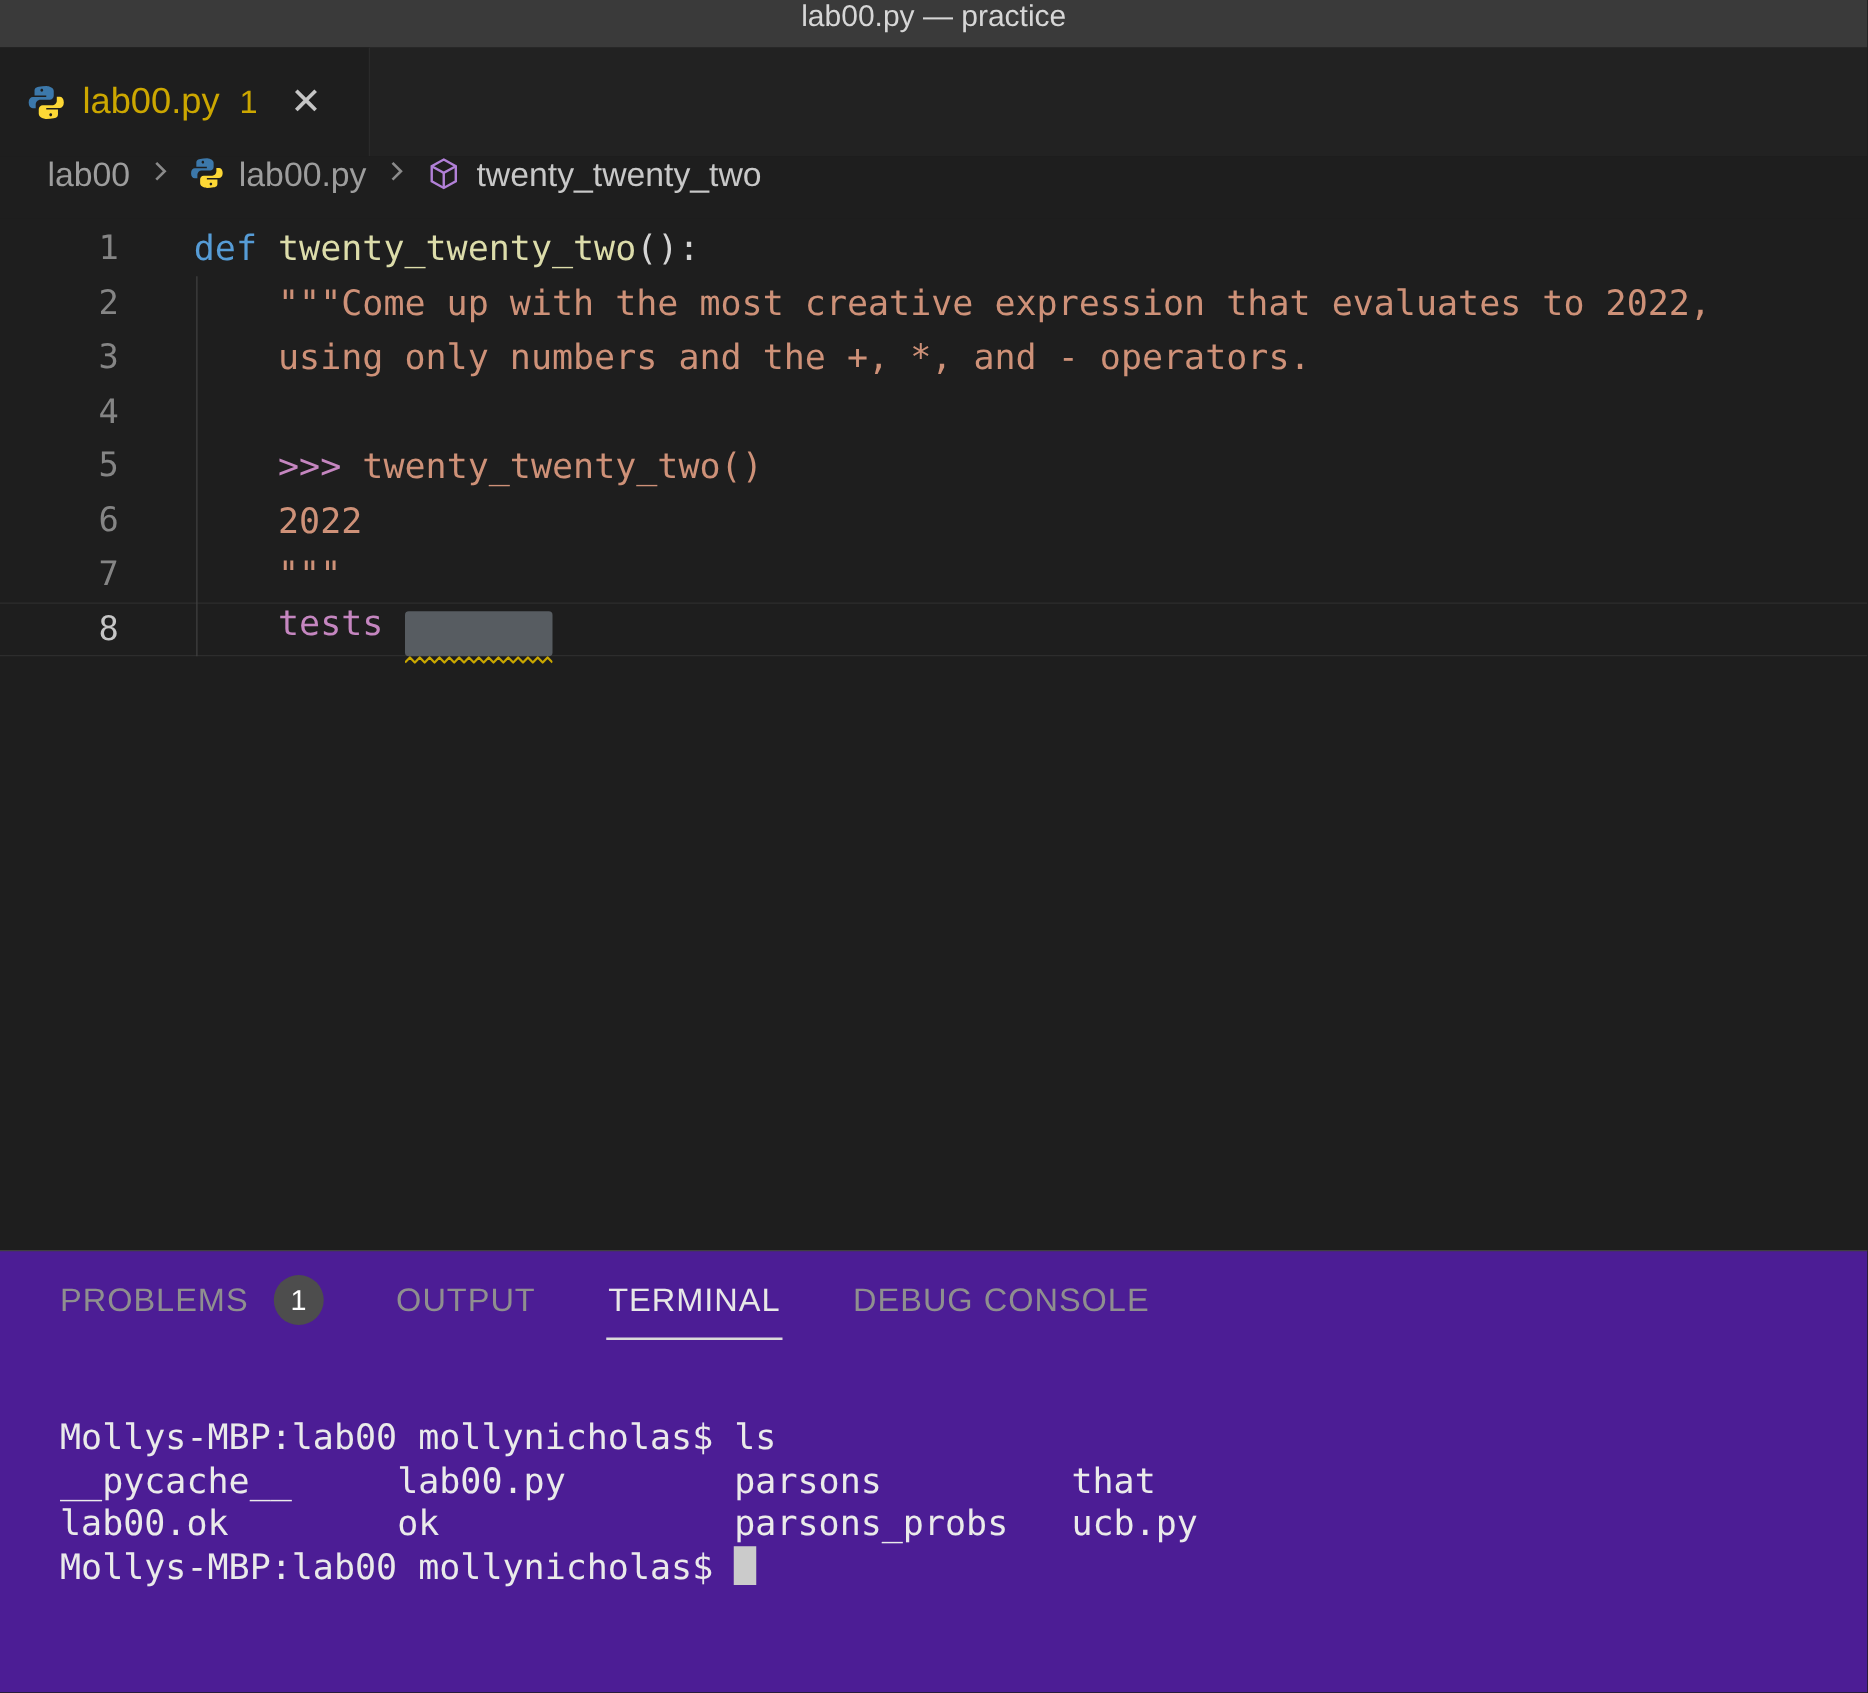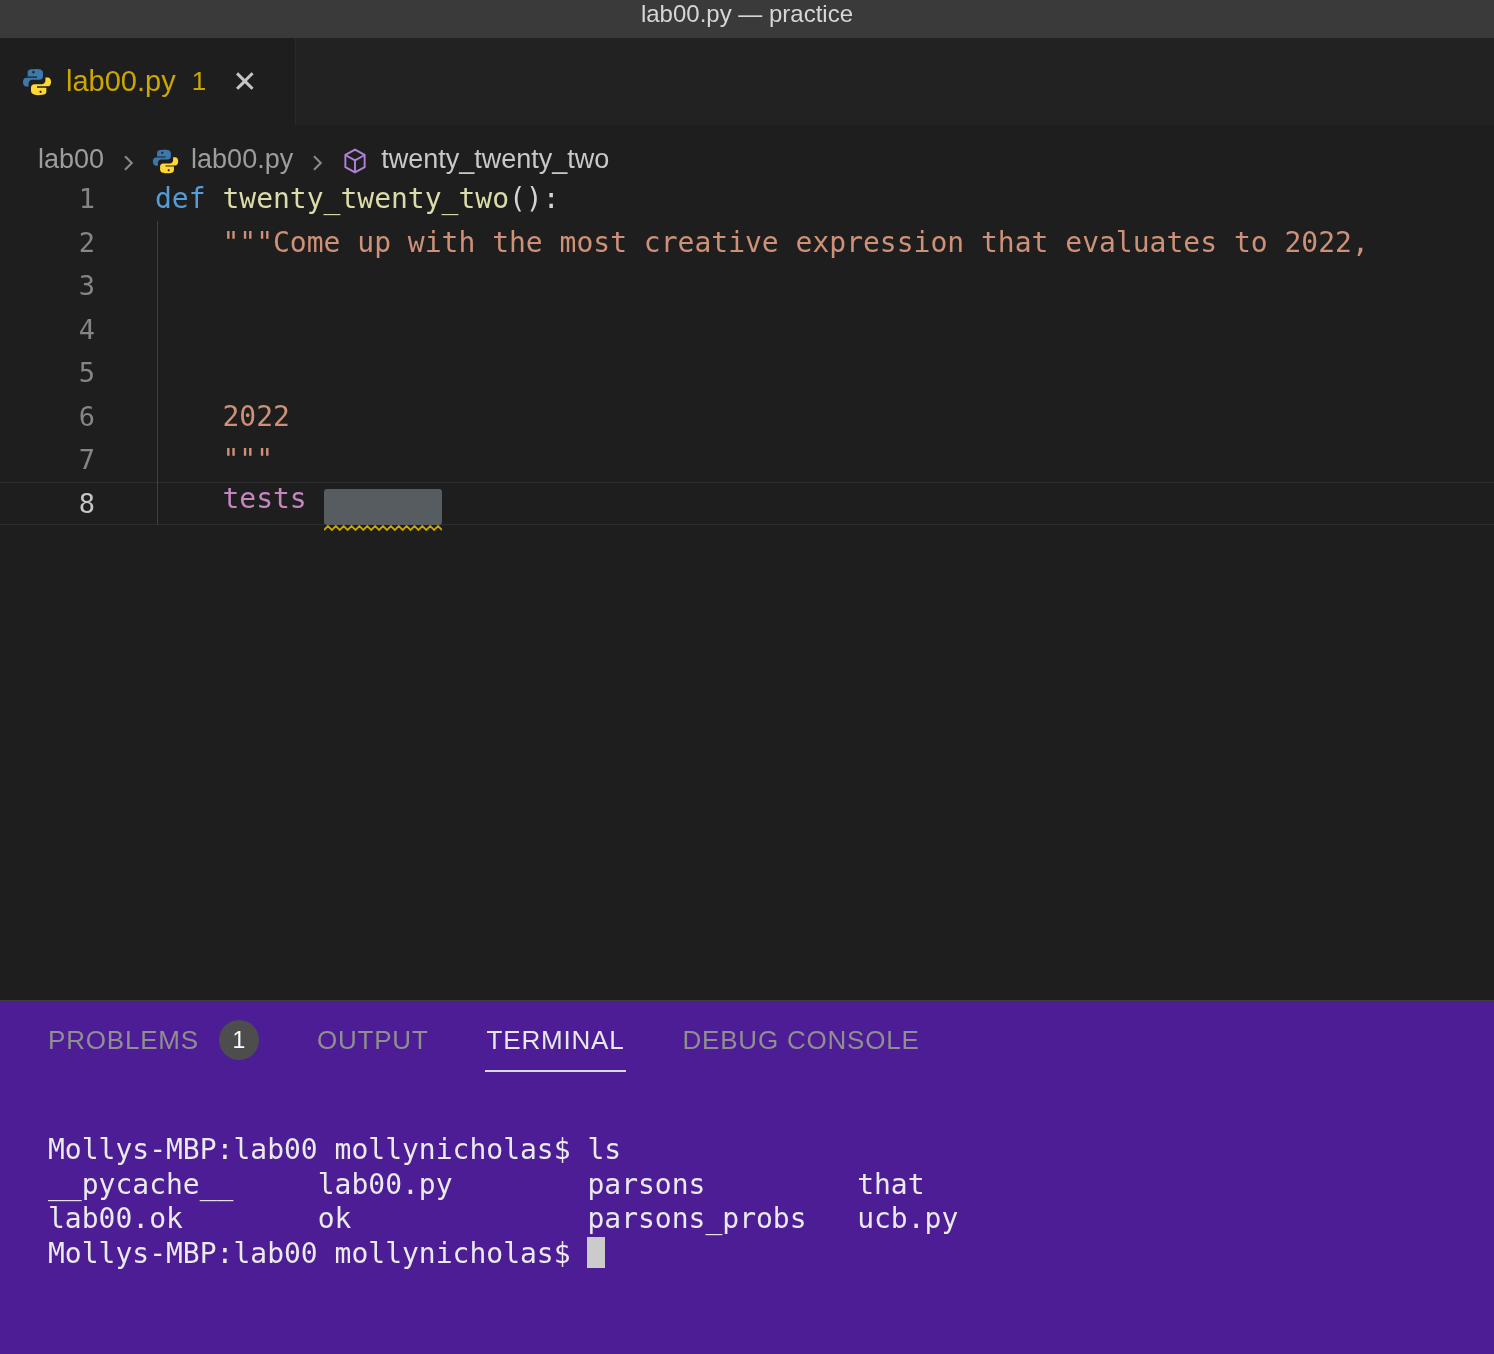--- a/index.html
+++ b/index.html
@@ -11,21 +11,21 @@
               display:flex; align-items:flex-start; justify-content:center; }
 
   .tabbar { flex:0 0 87px; background:#222222; display:flex; align-items:stretch; }
   .tab { width:296px; background:#1e1e1e; display:flex; align-items:center;
          padding:0 22px; gap:14px; border-right:1px solid #2a2a2a; cursor:pointer; }
   .icon svg { display:block; }
   .tab-label { color:#cca700; font-size:29px; }
   .tab-badge { color:#cca700; font-size:26px; margin-left:2px; }
   .tab-close { color:#c5c5c5; font-size:30px; margin-left:12px; line-height:1; cursor:pointer; }
 
-  .breadcrumb { flex:0 0 50px; display:flex; align-items:flex-end; gap:12px;
+  .breadcrumb { flex:0 0 50px; display:flex; align-items:flex-start; gap:12px;
                 padding-left:38px; font-size:27px; color:#9d9d9d; background:#1e1e1e; }
   .crumb { cursor:pointer; }
   .crumb-symbol { color:#c8c8c8; }
 
   .editor { flex:1 1 auto; position:relative;
             font-family:"DejaVu Sans Mono","Liberation Mono",monospace; font-size:28px; }
   #editor-lines { padding-top:2px; }
   .indent-guide { position:absolute; left:157px; top:46px; width:1px; height:304px; background:#404040; }
   .code-line { display:flex; height:43.5px; align-items:center; white-space:pre; }
   .code-line.active { border-top:1px solid rgba(255,255,255,0.07);
@@ -111,23 +111,23 @@
       </svg>
     </span>
     <span class="crumb crumb-symbol">twenty_twenty_two</span>
   </div>
 
   <div class="editor">
     <div class="indent-guide"></div>
     <div id="editor-lines">
         <div class="code-line"><span class="line-num">1</span><span class="line-code"><span class="tok-kw">def </span><span class="tok-fn">twenty_twenty_two</span><span class="tok-df">():</span></span></div>
         <div class="code-line"><span class="line-num">2</span><span class="line-code"><span class="tok-st">    """Come up with the most creative expression that evaluates to 2022,</span></span></div>
-        <div class="code-line"><span class="line-num">3</span></div>
+        <div class="code-line"><span class="line-num">3</span><span class="line-code"><span class="tok-st">    using only numbers and the +, *, and - operators.</span></span></div>
         <div class="code-line"><span class="line-num">4</span><span class="line-code"></span></div>
-        <div class="code-line"><span class="line-num">5</span></div>
+        <div class="code-line"><span class="line-num">5</span><span class="line-code"><span class="tok-st">    </span><span class="tok-dt">&gt;&gt;&gt; </span><span class="tok-st">twenty_twenty_two()</span></span></div>
         <div class="code-line"><span class="line-num">6</span><span class="line-code"><span class="tok-st">    2022</span></span></div>
         <div class="code-line"><span class="line-num">7</span><span class="line-code"><span class="tok-st">    """</span></span></div>
         <div class="code-line active"><span class="line-num">8</span><span class="line-code"><span class="tok-ck">    tests </span><span class="tok-blank">       <svg class="squiggle" viewBox="0 0 120 6" preserveAspectRatio="none">
                 <polyline points="0,5 4,1 8,5 12,1 16,5 20,1 24,5 28,1 32,5 36,1 40,5 44,1 48,5 52,1 56,5 60,1 64,5 68,1 72,5 76,1 80,5 84,1 88,5 92,1 96,5 100,1 104,5 108,1 112,5 116,1 120,5" fill="none" stroke="#c9a700" stroke-width="1.8"></polyline>
               </svg></span></span></div>
       </div>
   </div>
 
   <div class="panel">
     <div class="panel-tabs" id="panel-tabs">

